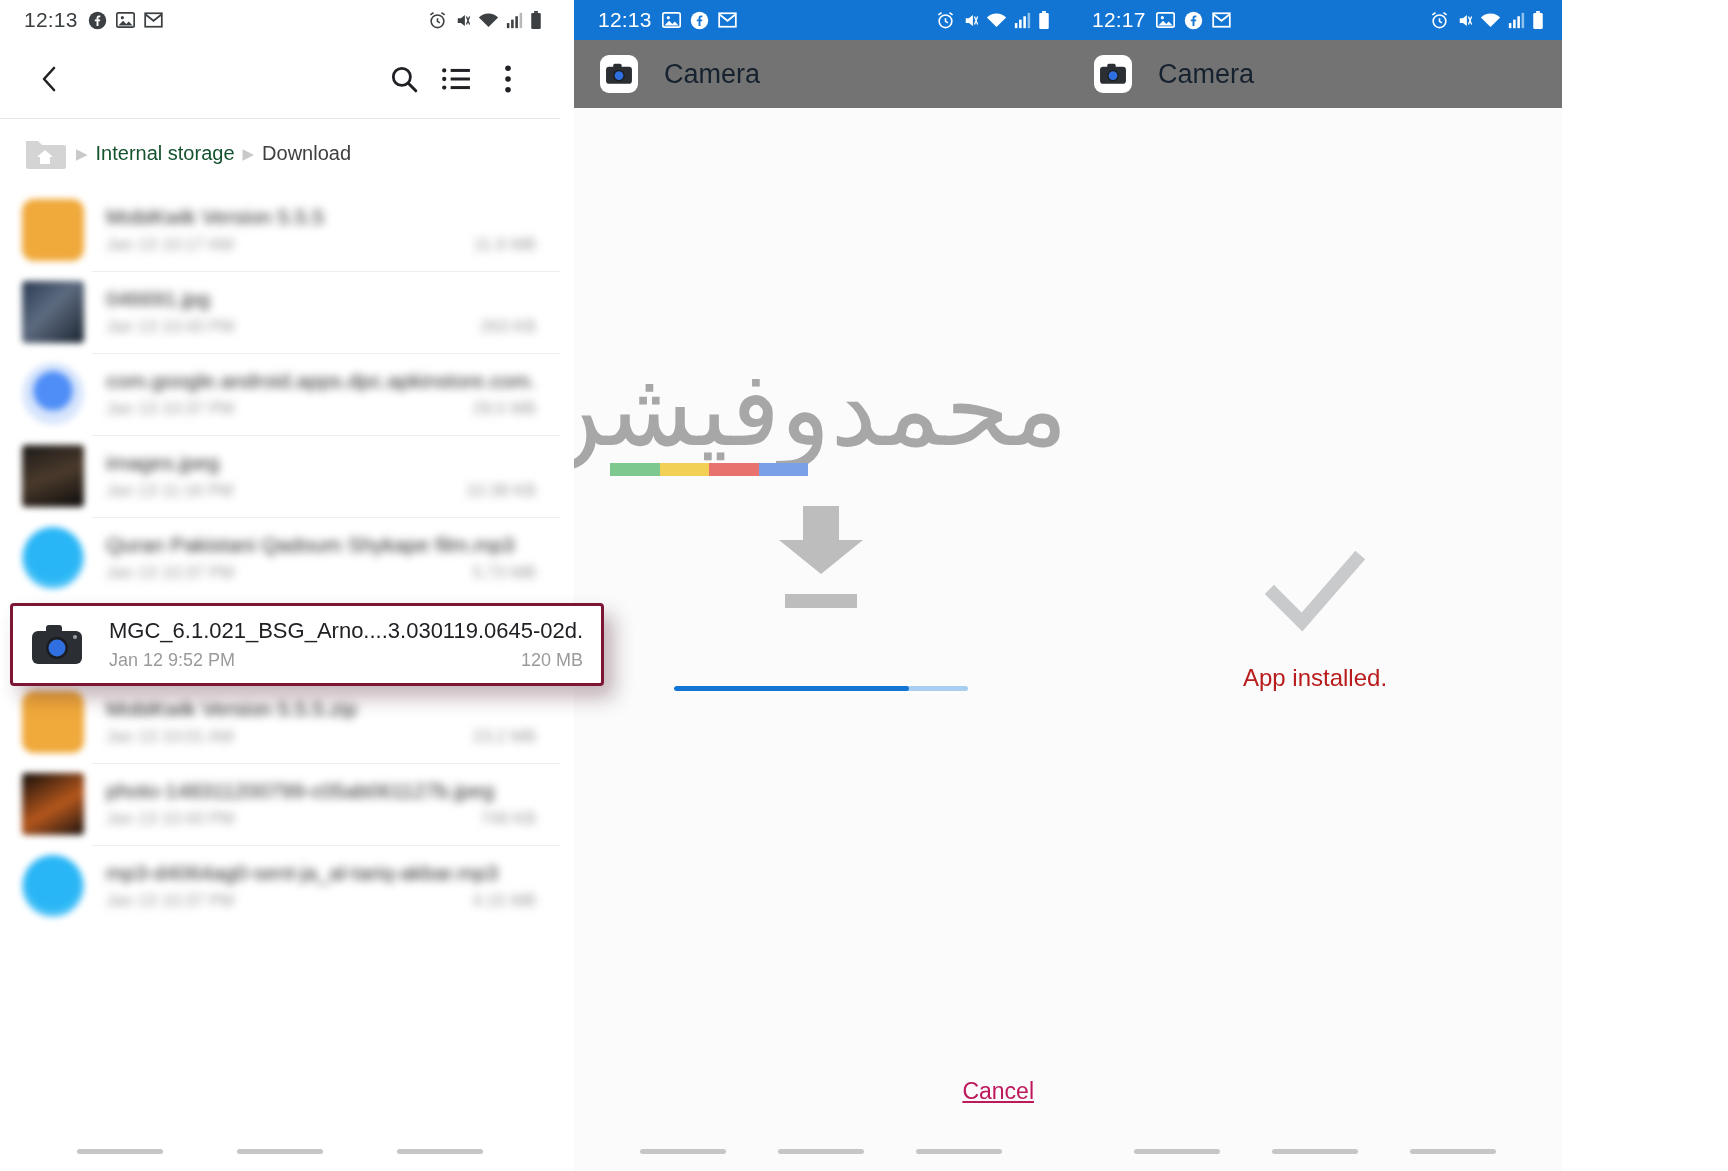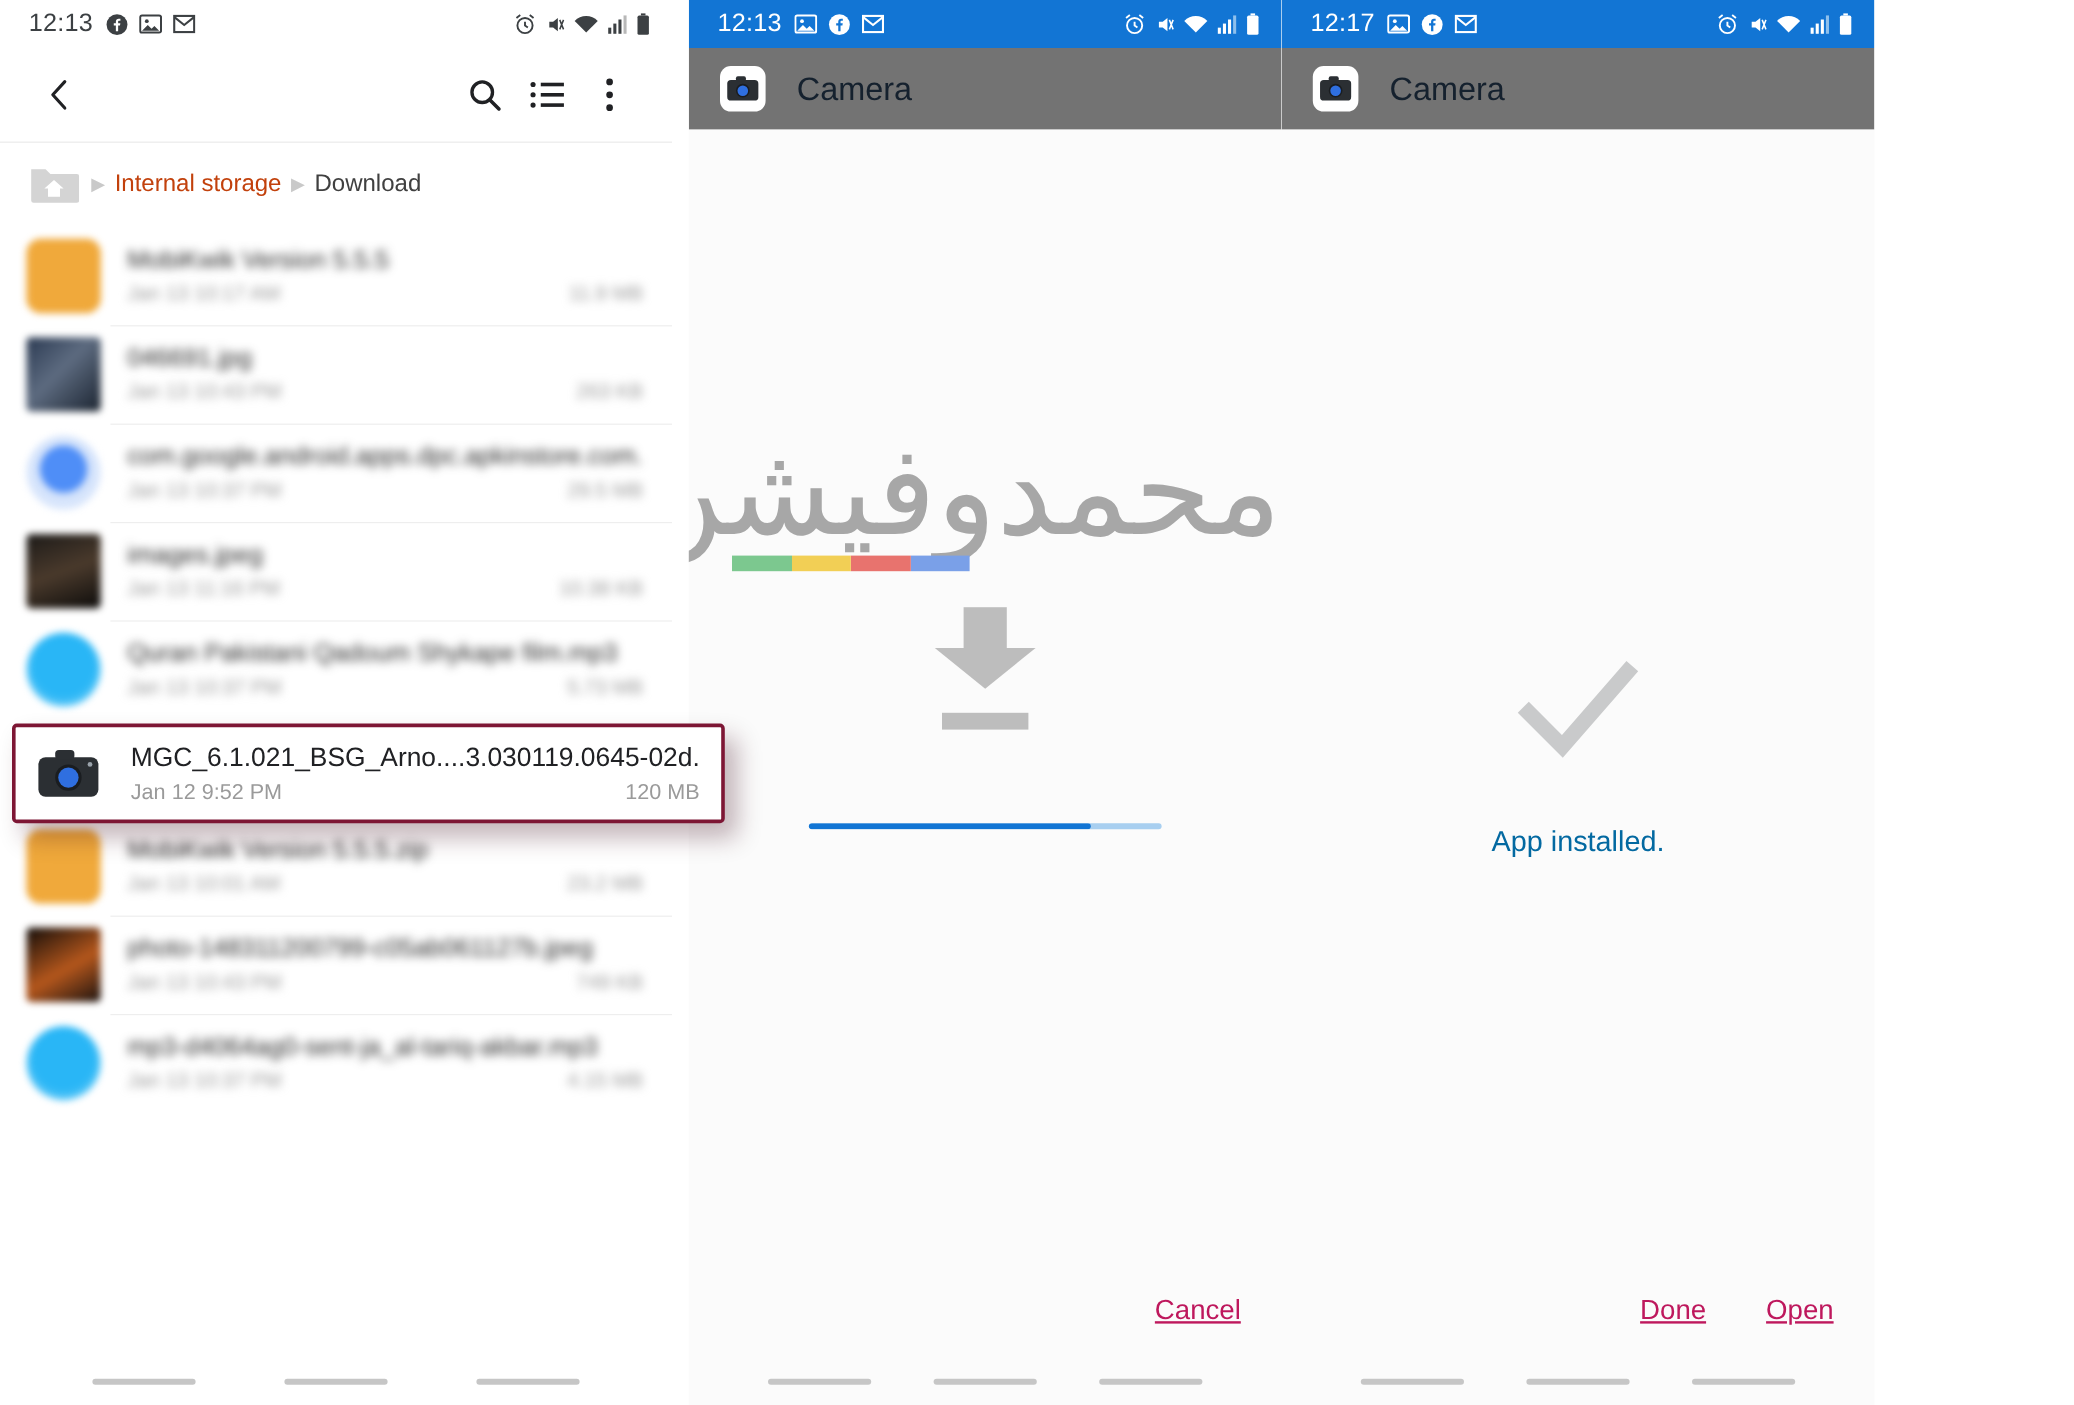--- a/index.html
+++ b/index.html
@@ -69,21 +69,21 @@
     align-items: center;
     padding: 14px 0 16px 22px;
     gap: 8px;
     background: #ffffff;
   }
   .bc-home {
     width: 46px; height: 40px;
     display: flex; align-items: center; justify-content: center;
   }
   .bc-arrow { color: #c9c9c9; font-size: 15px; line-height: 1; }
-  .bc-text { font-size: 20px; color: #c2410c; }
+  .bc-text { font-size: 20px; color: #14532d; }
   .bc-text.current { color: #404040; font-weight: 500; }
 
   
   .file-list { background: #ffffff; }
   .file-row {
     display: flex;
     align-items: center;
     height: 82px;
     padding: 0 24px 0 22px;
     position: relative;
@@ -265,24 +265,24 @@
   .check-wrap {
     position: absolute;
     left: 50%;
     transform: translateX(-50%);
     top: 430px;
     width: 110px; height: 110px;
   }
   .installed-text {
     position: absolute;
     left: 0; right: 0;
-    top: 580px;
+    top: 556px;
     text-align: center;
     font-size: 24px;
-    color: #0369a1;
+    color: #b91c1c;
   }
 
   
   .action-bar {
     position: absolute;
     left: 0; right: 0;
     bottom: 66px;
     display: flex;
     justify-content: flex-end;
     align-items: center;
@@ -734,24 +734,20 @@
     </div>
 
     <div class="installer-body">
       <div class="check-wrap">
         <svg width="110" height="110" viewBox="0 0 110 110">
           <path d="M14 56 L42 84 L96 22" fill="none" stroke="#c9cacb" stroke-width="13" stroke-linecap="square" stroke-linejoin="miter"></path>
         </svg>
       </div>
       <div class="installed-text">App installed.</div>
 
-      <div class="action-bar">
-        <button class="action-btn">Done</button>
-        <button class="action-btn">Open</button>
-      </div>
 
       <div class="gesture-nav">
         <span class="bar"></span>
         <span class="bar"></span>
         <span class="bar"></span>
       </div>
     </div>
   </div>
 
 </div>

